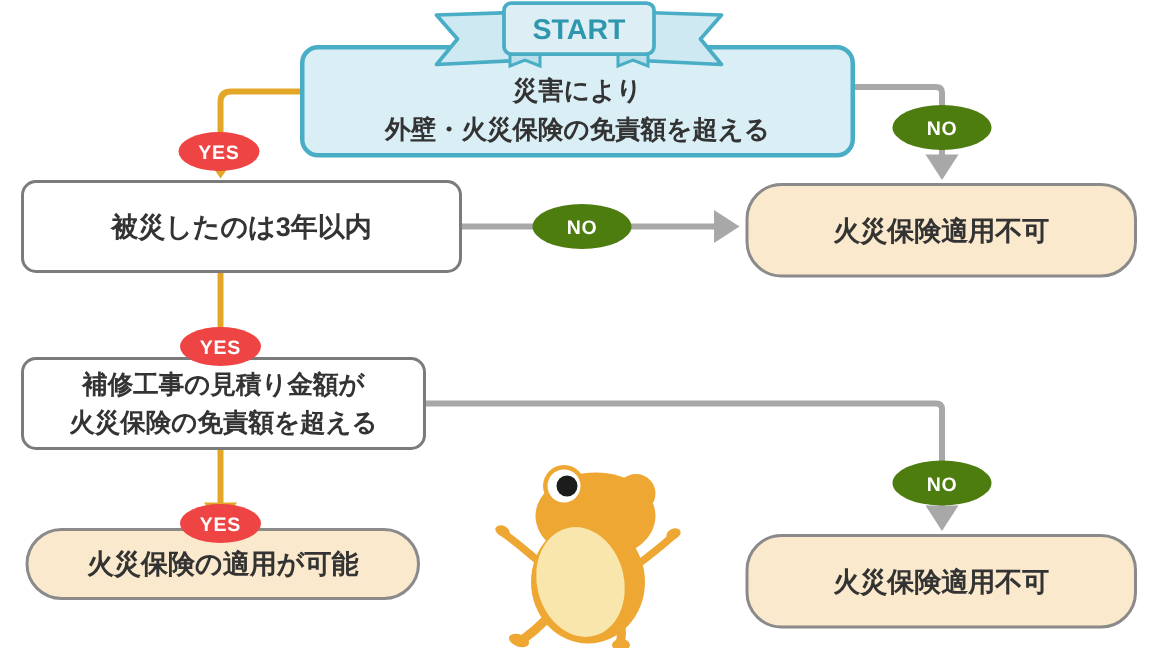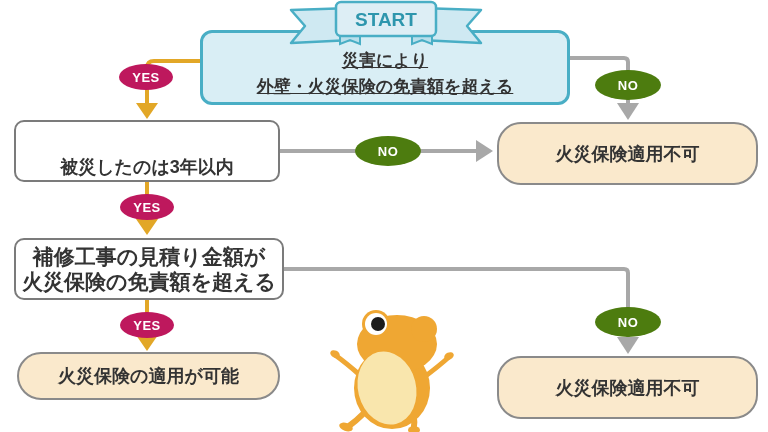--- a/index.html
+++ b/index.html
@@ -15,32 +15,32 @@
     align-items:center;justify-content:center;
     text-align:center;font-weight:bold;color:#333333;
     box-sizing:border-box;z-index:2;
   }
   .node-blue{
     background:#d9eef5;border:3px solid #49aec5;border-radius:12px;
     font-size:17px;line-height:26px;z-index:1;
   }
   .node-white{
     background:#ffffff;border:2px solid #7b7b7b;border-radius:10px;
-    font-size:21px;line-height:25px;
+    font-size:17px;line-height:25px;
   }
   .node-beige{
     background:#fae9cc;border:2px solid #8a8a8a;border-radius:24px;
     font-size:18px;
   }
   .badge{
     position:absolute;display:flex;align-items:center;justify-content:center;
     border-radius:50%;color:#ffffff;font-weight:bold;font-size:13px;
     letter-spacing:0.5px;z-index:3;
   }
-  .badge-yes{background:#be185d;width:54px;height:26px;}
+  .badge-yes{background:#ef4444;width:54px;height:26px;margin-top:24px;}
   .badge-no{background:#4d7c0f;width:66px;height:30px;}
   .big-text{font-size:18px;}
   #ribbon{position:absolute;left:288px;top:0;z-index:4;}
   #frog{position:absolute;left:325px;top:300px;z-index:2;}
   svg text{font-family:"Liberation Sans","DejaVu Sans",sans-serif;}
 </style>
 </head>
 <body>
 
 <div id="stage">
@@ -59,26 +59,26 @@
     <path d="M147,182 L147,220" fill="none" stroke="#e2a727" stroke-width="4"></path>
     <polygon points="136,219 158,219 147,235" fill="#e2a727"></polygon>
 
     <path d="M284,269 L624,269 Q628,269 628,273 L628,338" fill="none" stroke="#a8a8a8" stroke-width="4"></path>
     <polygon points="617,337 639,337 628,354" fill="#a8a8a8"></polygon>
 
     <path d="M147,300 L147,336" fill="none" stroke="#e2a727" stroke-width="4"></path>
     <polygon points="136,335 158,335 147,351" fill="#e2a727"></polygon>
   </svg>
 
-  <div class="node node-blue" style="left:200px;top:30px;width:370px;height:75px;padding-top:12px;text-decoration:underline;">
+  <div class="node node-blue" style="left:200px;top:30px;width:370px;height:75px;padding-top:12px;">
     <span>災害により</span>
     <span>外壁・火災保険の免責額を超える</span>
   </div>
 
-  <div class="node node-white big-text" style="left:14px;top:120px;width:266px;height:62px;justify-content:flex-end;">
+  <div class="node node-white big-text" style="left:14px;top:120px;width:294px;height:62px;">
     <span>被災したのは3年以内</span>
   </div>
 
   <div class="node node-beige" style="left:497px;top:122px;width:261px;height:63px;">
     <span>火災保険適用不可</span>
   </div>
 
   <div class="node node-white" style="left:14px;top:238px;width:270px;height:62px;">
     <span>補修工事の見積り金額が</span>
     <span>火災保険の免責額を超える</span>

